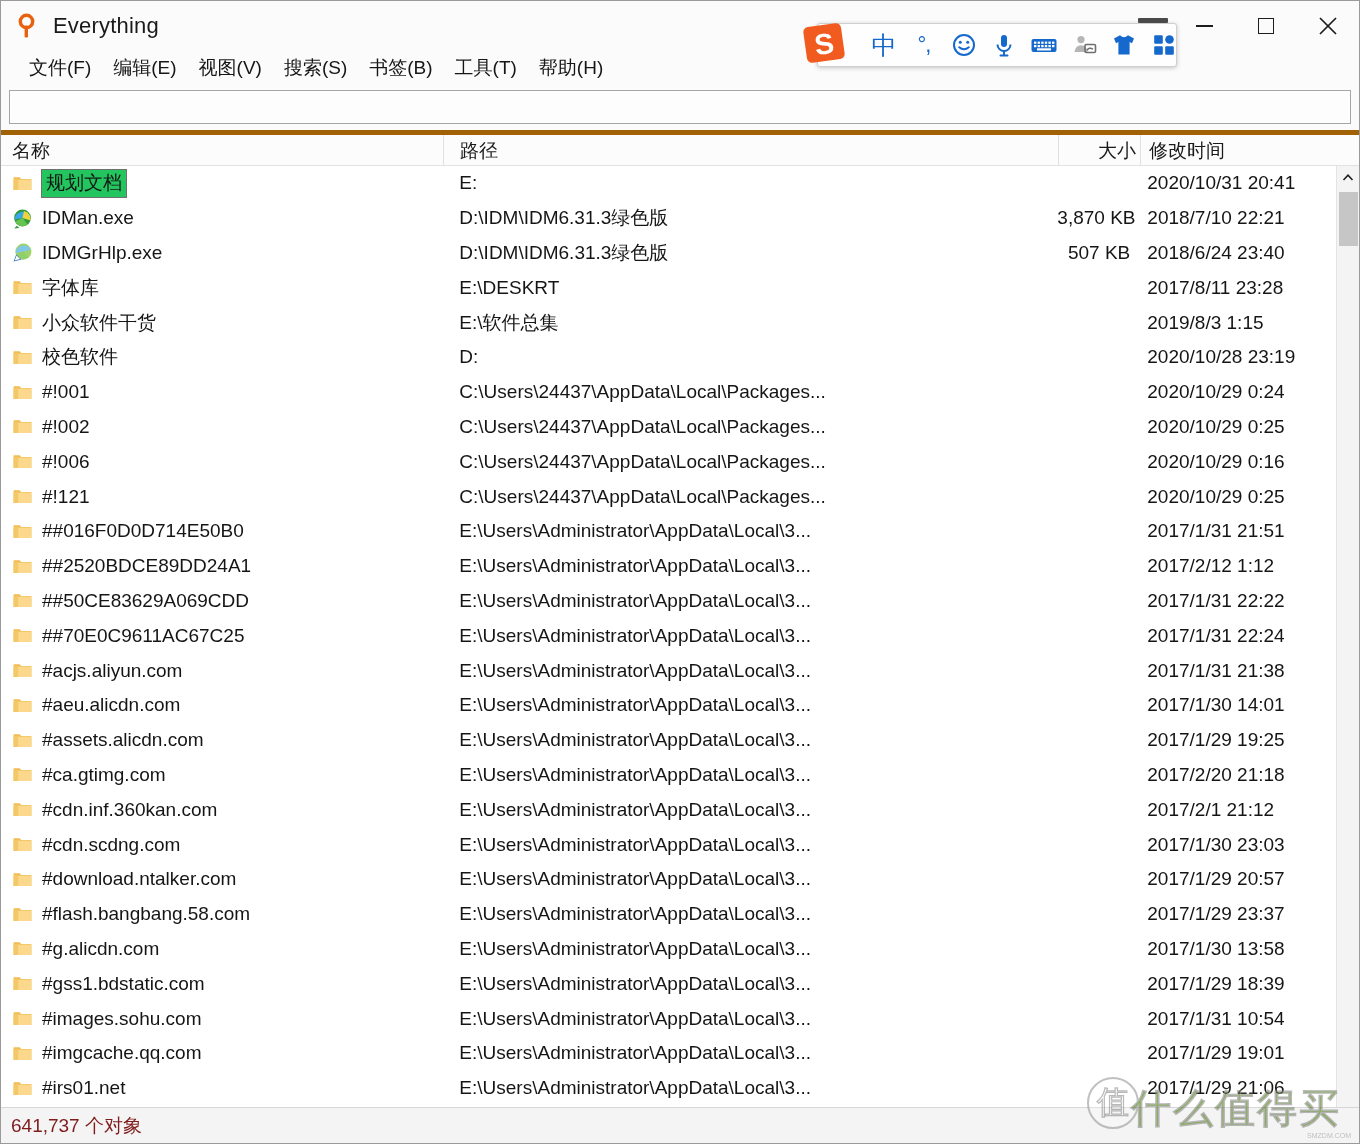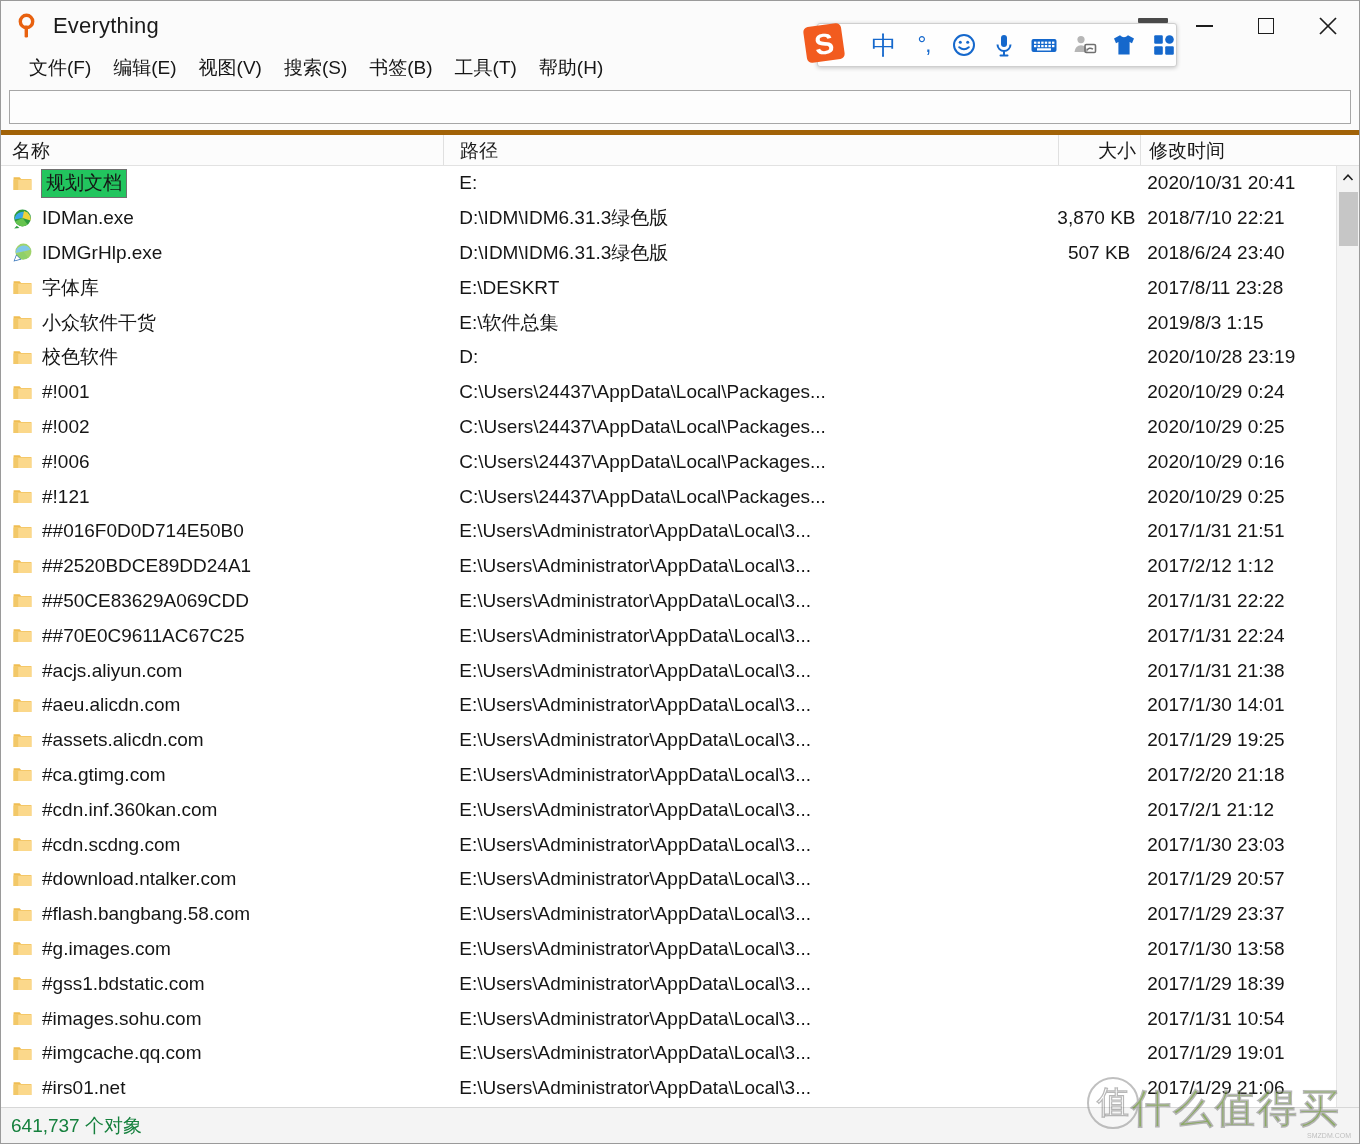--- a/index.html
+++ b/index.html
@@ -199,21 +199,21 @@
 
   
   .statusbar {
     flex: 0 0 36px;
     background: #f4f4f4;
     border-top: 1px solid #d7d7d7;
     display: flex;
     align-items: center;
     padding-left: 10px;
     font-size: 19px;
-    color: #15803d;
+    color: #7f1d1d;
     position: relative;
     z-index: 4;
   }
 
   
   .ime-bar {
     position: absolute;
     left: 816px; top: 22px;
     width: 360px; height: 44px;
     background: #fefefe;
@@ -683,21 +683,21 @@
         </div>
         <div class="row">
           <div class="c-name">
             <span class="icon">
               <svg viewBox="0 0 21 21" xmlns="http://www.w3.org/2000/svg">
                 <path d="M1.6 4.2 H7.6 L9.2 6.1 H19.4 V17 H1.6 Z" fill="#f0bd52"></path>
                 <path d="M1.6 6.6 H19.4 V17 H1.6 Z" fill="#fbd88b"></path>
                 <path d="M1.6 6.6 H6.2 V17 H1.6 Z" fill="#f2c868"></path>
               </svg>
             </span>
-            <span class="nametext">#g.images.com</span>
+            <span class="nametext">#g.alicdn.com</span>
           </div>
           <div class="c-path">E:\Users\Administrator\AppData\Local\3...</div>
           <div class="c-size"></div>
           <div class="c-date">2017/1/30 13:58</div>
         </div>
         <div class="row">
           <div class="c-name">
             <span class="icon">
               <svg viewBox="0 0 21 21" xmlns="http://www.w3.org/2000/svg">
                 <path d="M1.6 4.2 H7.6 L9.2 6.1 H19.4 V17 H1.6 Z" fill="#f0bd52"></path>

